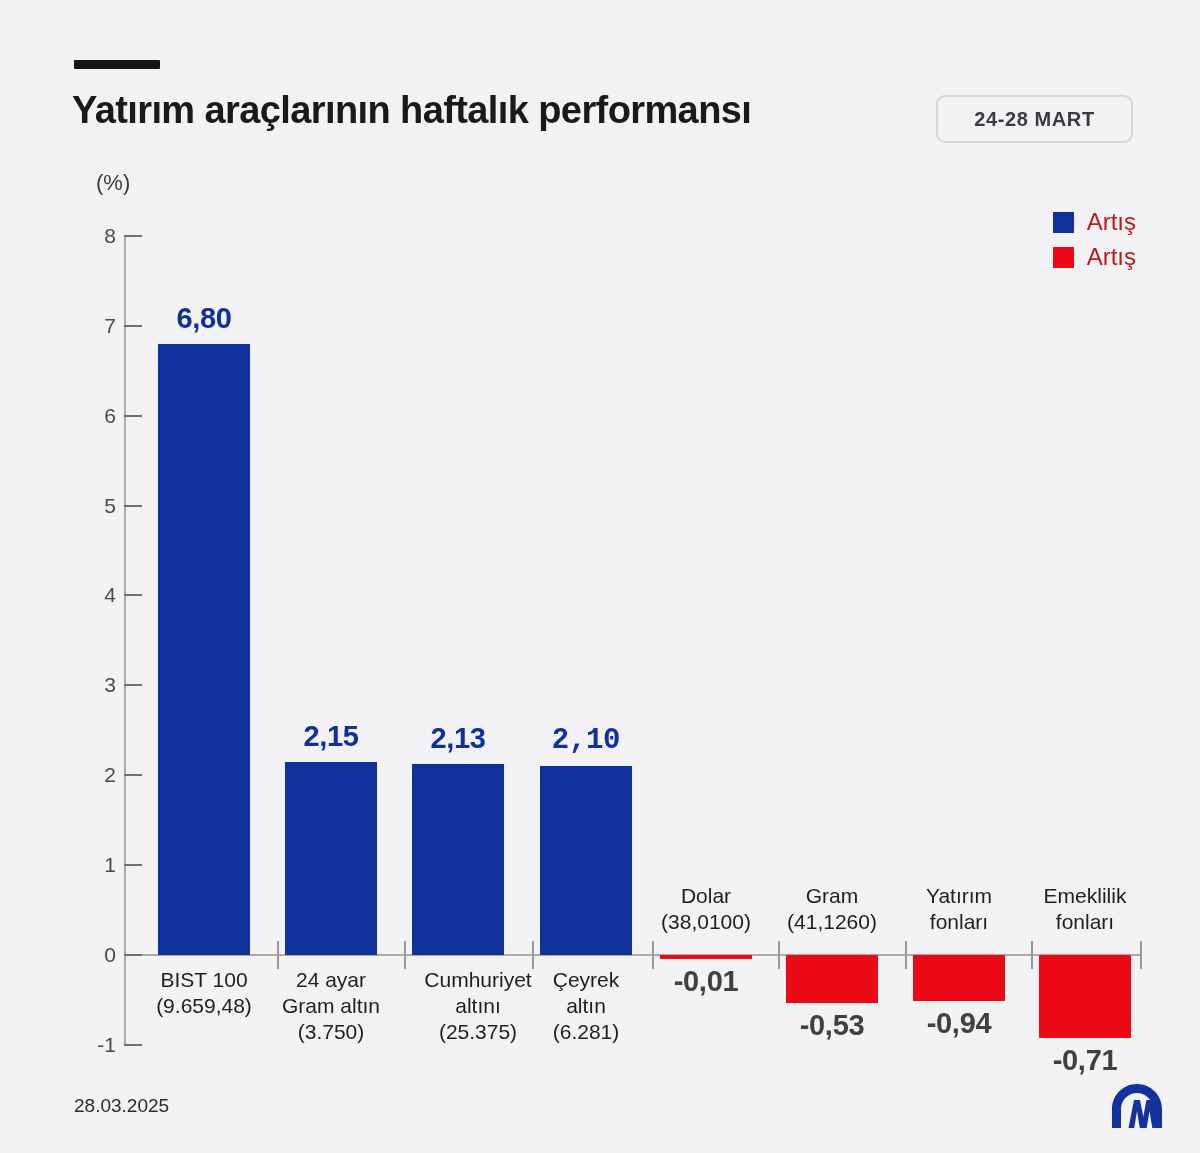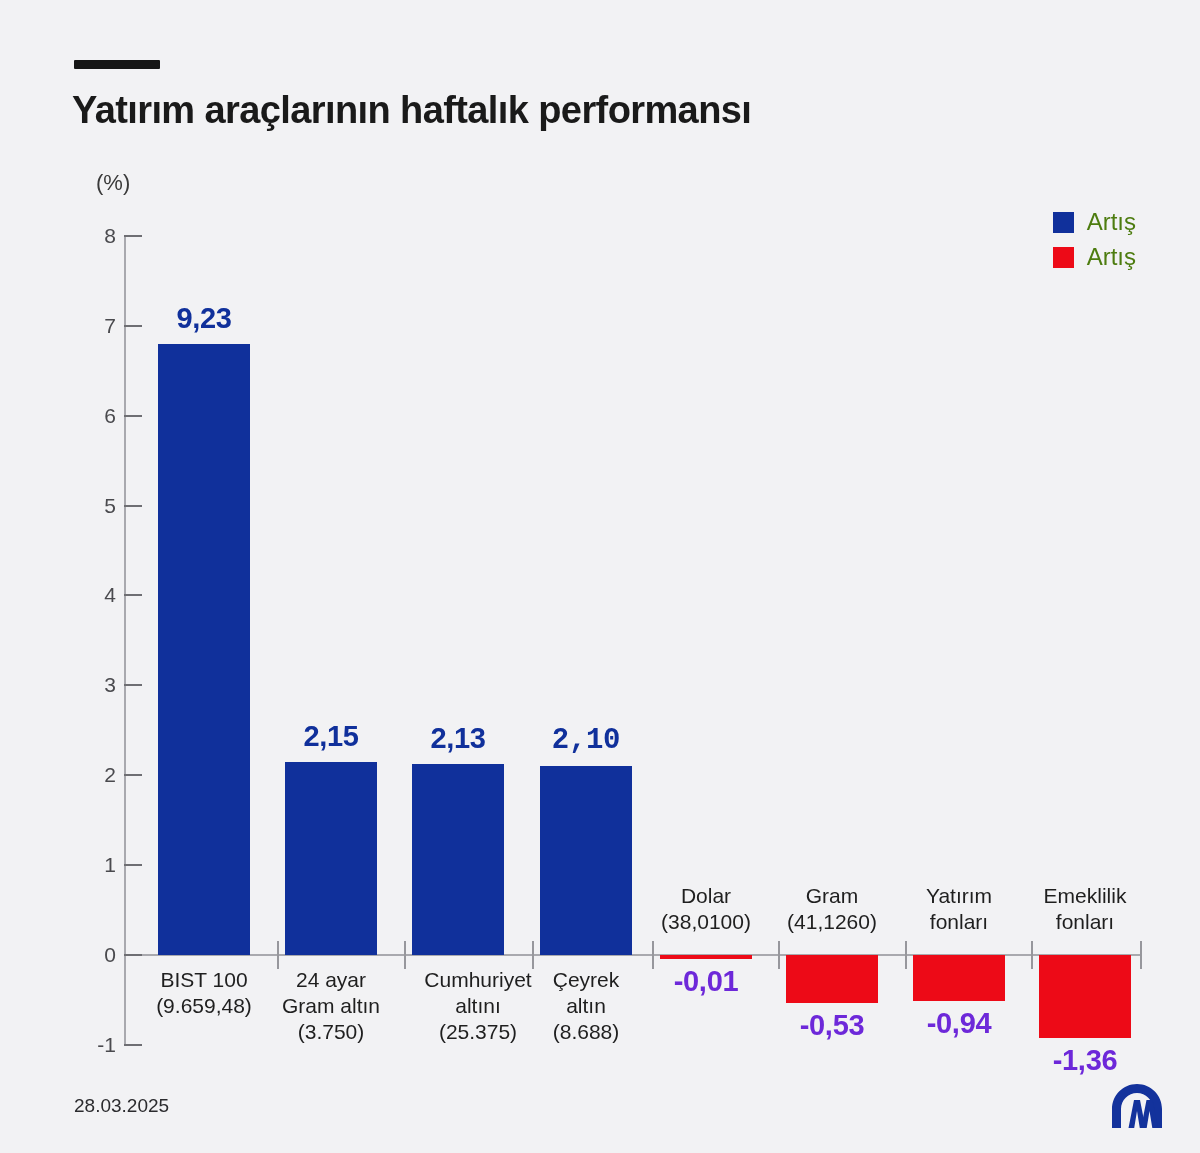--- a/index.html
+++ b/index.html
@@ -79,21 +79,21 @@
     display: flex;
     align-items: center;
     gap: 13px;
   }
   .legend-swatch {
     width: 21px; height: 21px;
     flex: 0 0 auto;
   }
   .legend-label {
     font-size: 24px;
-    color: #4d7c0f;
+    color: #b91c1c;
     line-height: 1;
   }
 
   
   
   #plot {
     position: absolute;
     left: 0; top: 0;
     width: 1200px;
     height: 1153px;
@@ -143,21 +143,21 @@
 
   .bar-value {
     position: absolute;
     text-align: center;
     font-size: 29px;
     font-weight: bold;
     letter-spacing: -0.3px;
     white-space: nowrap;
   }
   .bar-value.up   { color: #10309b; }
-  .bar-value.down { color: #6d28d9; }
+  .bar-value.down { color: #404040; }
 
   .cat-label {
     position: absolute;
     text-align: center;
     font-size: 21px;
     line-height: 26px;
     color: #1f1f1f;
     white-space: pre-line;
   }
 
@@ -173,20 +173,23 @@
     left: 1108px; top: 1080px;
     width: 58px; height: 52px;
   }
 </style>
 </head>
 <body>
 
 <div id="header">
   <div id="accent-rule"></div>
   <div id="page-title">Yatırım araçlarının haftalık performansı</div>
+  <div id="date-badge">
+    <span>24-28 MART</span>
+  </div>
 </div>
 
 <div id="axis-unit">(%)</div>
 
 <div id="legend">
   <div class="legend-row">
     <span class="legend-swatch" style="background:#10309b"></span>
     <span class="legend-label">Artış</span>
   </div>
   <div class="legend-row">
@@ -234,41 +237,41 @@
       <div class="bar up" title="BIST 100 6,80" style="left: 158px; width: 92px; height: 611.32px; top: 343.68px;"></div>
       <div class="bar up" title="24 ayar Gram altın 2,15" style="left: 285px; width: 92px; height: 193.285px; top: 761.715px;"></div>
       <div class="bar up" title="Cumhuriyet altını 2,13" style="left: 412px; width: 92px; height: 191.487px; top: 763.513px;"></div>
       <div class="bar up" title="Çeyrek altın 2,10" style="left: 540px; width: 92px; height: 188.79px; top: 766.21px;"></div>
       <div class="bar down" title="Dolar -0,01" style="left: 660px; width: 92px; height: 4px; top: 955px;"></div>
       <div class="bar down" title="Avro -0,53" style="left: 786px; width: 92px; height: 47.647px; top: 955px;"></div>
       <div class="bar down" title="Yatırım fonları -0,51" style="left: 913px; width: 92px; height: 45.849px; top: 955px;"></div>
       <div class="bar down" title="Emeklilik fonları -0,92" style="left: 1039px; width: 92px; height: 82.708px; top: 955px;"></div>
     </div>
   <div id="bar-values">
-      <div class="bar-value up" style="left: 158px; width: 92px; top: 301.68px;">9,23</div>
+      <div class="bar-value up" style="left: 158px; width: 92px; top: 301.68px;">6,80</div>
       <div class="bar-value up" style="left: 285px; width: 92px; top: 719.715px;">2,15</div>
       <div class="bar-value up" style="left: 412px; width: 92px; top: 721.513px;">2,13</div>
       <div class="bar-value up" style="left: 540px; width: 92px; top: 724.21px; font-family: Liberation Mono, monospace;">2,10</div>
       <div class="bar-value down" style="left: 660px; width: 92px; top: 965px;">-0,01</div>
       <div class="bar-value down" style="left: 786px; width: 92px; top: 1008.65px;">-0,53</div>
       <div class="bar-value down" style="left: 913px; width: 92px; top: 1006.85px;">-0,94</div>
-      <div class="bar-value down" style="left: 1039px; width: 92px; top: 1043.71px;">-1,36</div>
+      <div class="bar-value down" style="left: 1039px; width: 92px; top: 1043.71px;">-0,71</div>
     </div>
   <div id="cat-labels">
       <div class="cat-label" style="left: 119px; width: 170px; top: 967px;">BIST 100
 (9.659,48)</div>
       <div class="cat-label" style="left: 246px; width: 170px; top: 967px;">24 ayar
 Gram altın
 (3.750)</div>
       <div class="cat-label" style="left: 393px; width: 170px; top: 967px;">Cumhuriyet
 altını
 (25.375)</div>
       <div class="cat-label" style="left: 501px; width: 170px; top: 967px;">Çeyrek
 altın
-(8.688)</div>
+(6.281)</div>
       <div class="cat-label" style="left: 621px; width: 170px; top: 883px;">Dolar
 (38,0100)</div>
       <div class="cat-label" style="left: 747px; width: 170px; top: 883px;">Gram
 (41,1260)</div>
       <div class="cat-label" style="left: 874px; width: 170px; top: 883px;">Yatırım
 fonları</div>
       <div class="cat-label" style="left: 1000px; width: 170px; top: 883px;">Emeklilik
 fonları</div>
     </div>
 </div>

